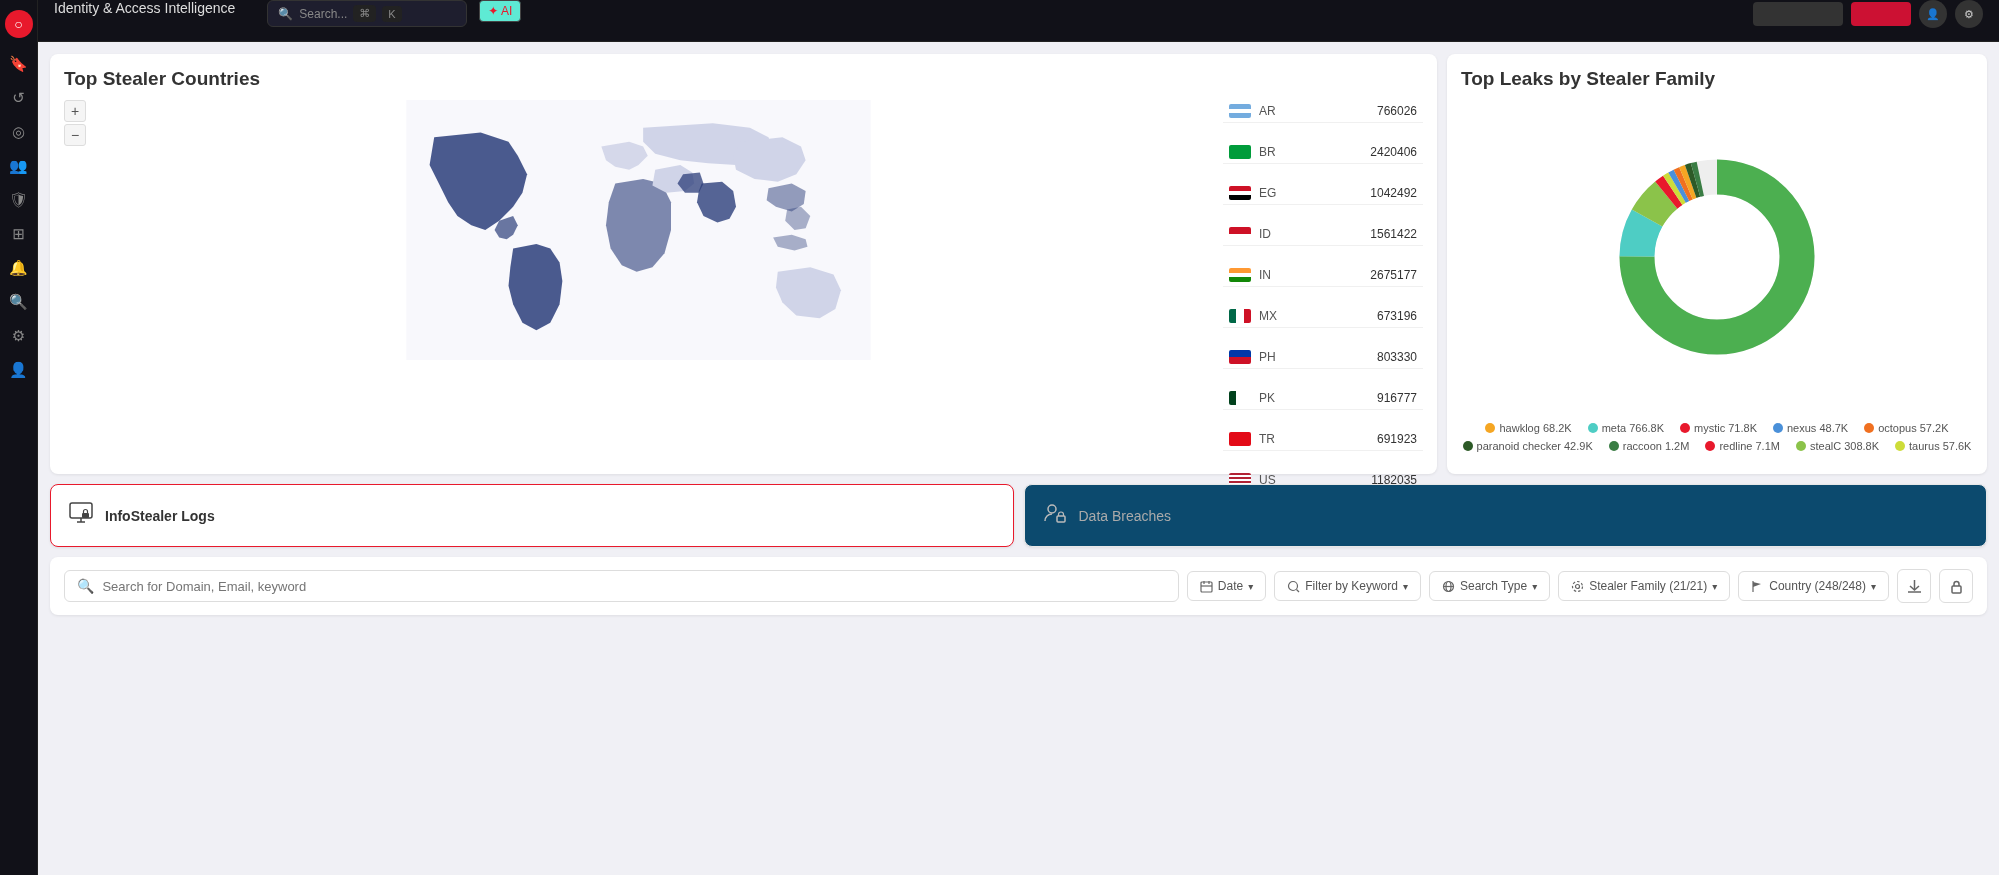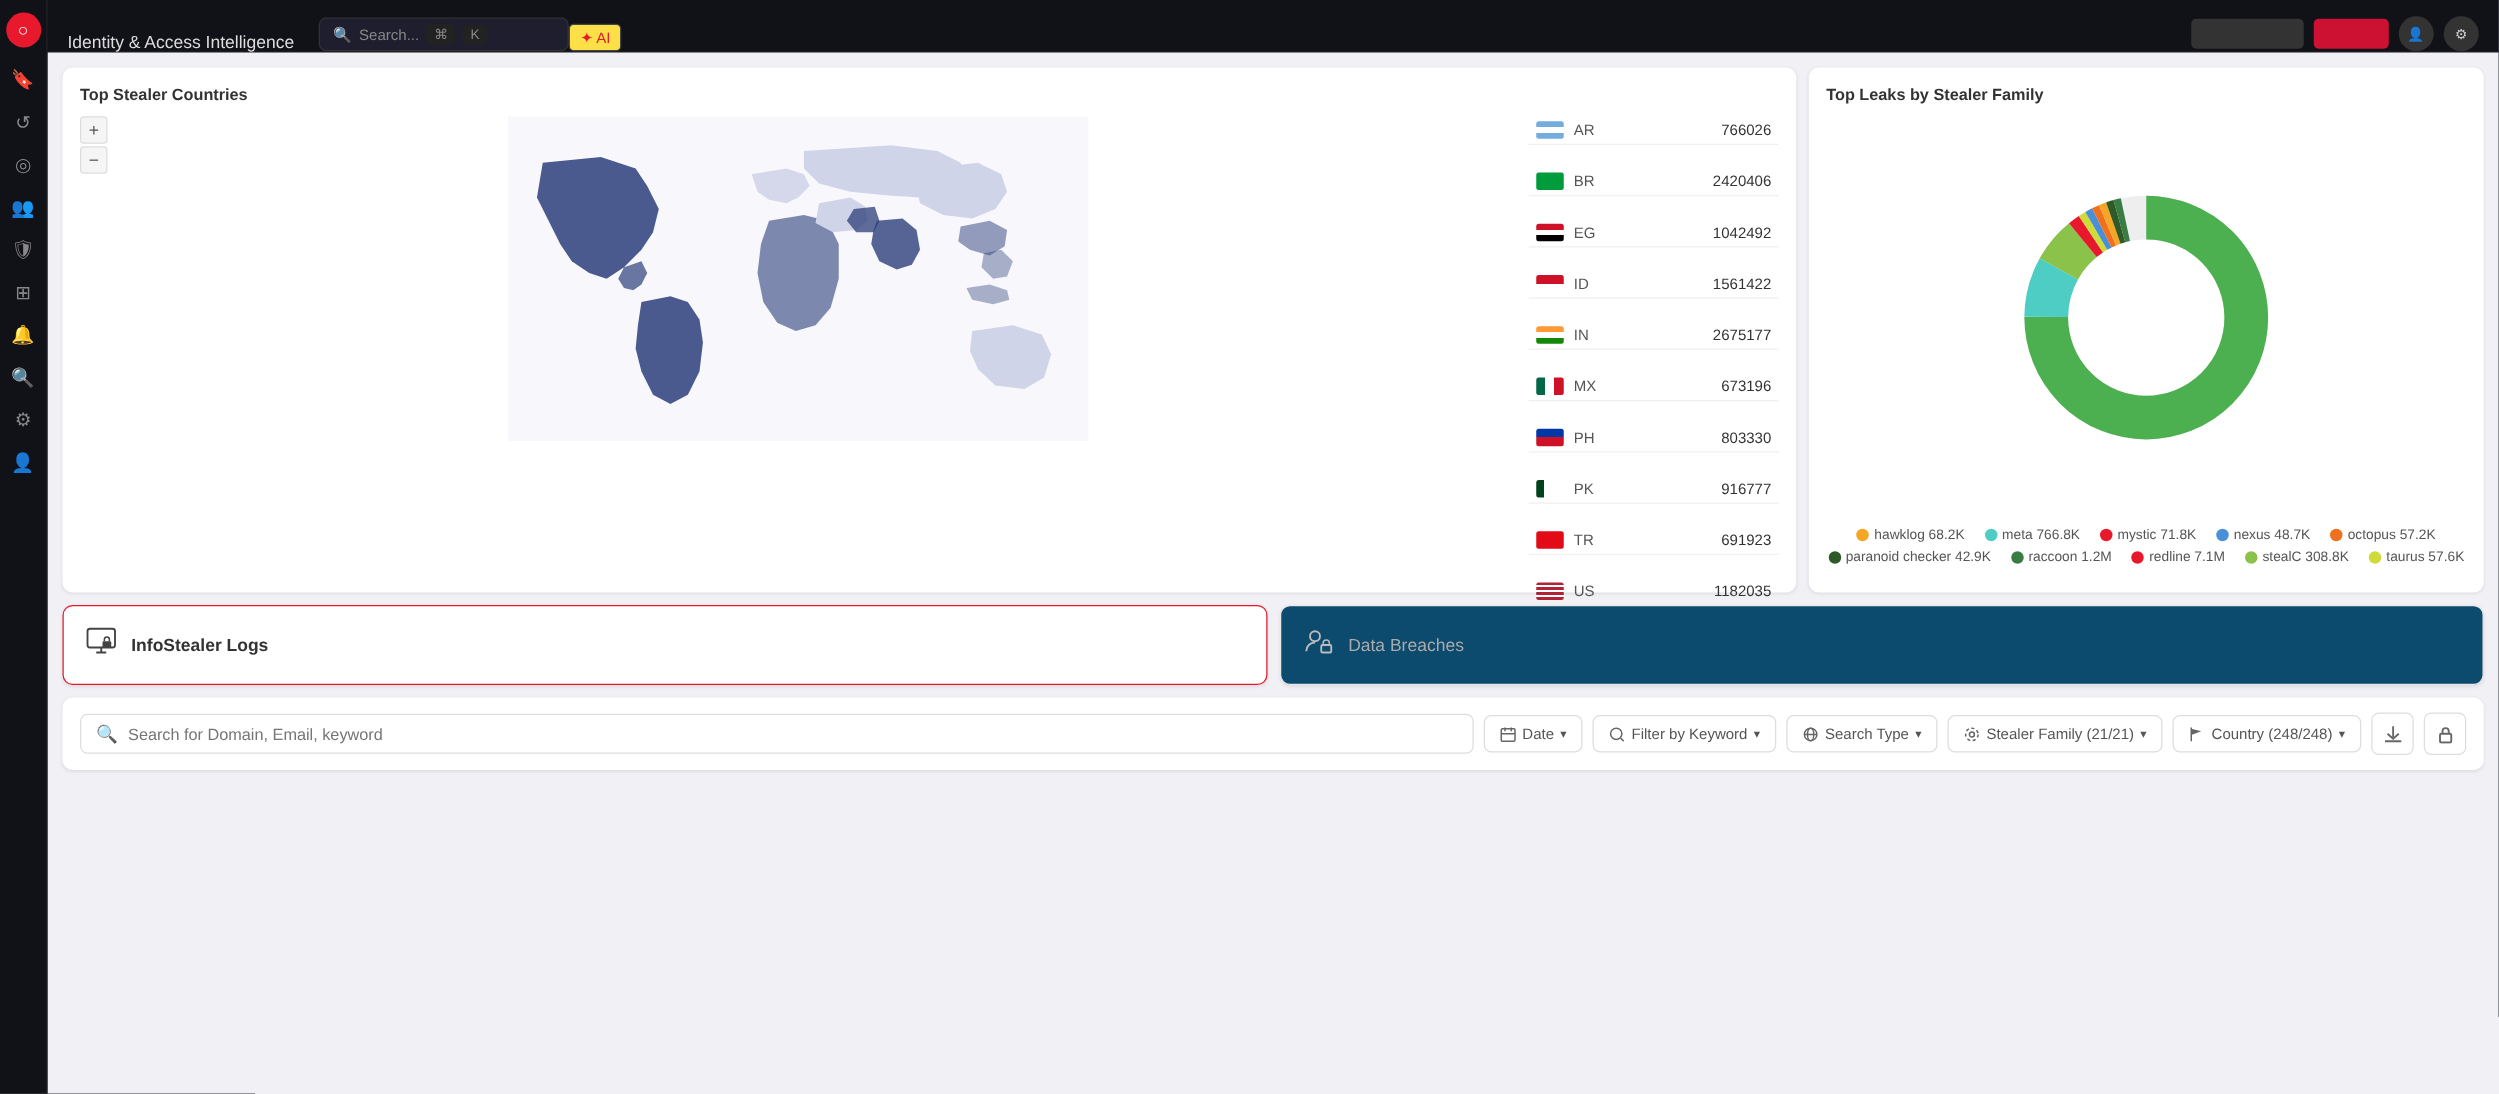--- a/index.html
+++ b/index.html
@@ -38,22 +38,23 @@
 
     
     .main { flex: 1; display: flex; flex-direction: column; overflow: hidden; }
 
     
     .header {
       height: 42px;
       background: #111118;
       border-bottom: 1px solid #222;
       display: flex;
-      align-items: flex-end;
+      align-items: flex-start;
       padding: 0 16px;
+      gap: 12px;
     }
     .header-title { color: #ddd; font-size: 14px; font-weight: 500; }
     .header-search {
       margin-left: 20px;
       background: #1e1e2e;
       border: 1px solid #333;
       border-radius: 6px;
       display: flex;
       align-items: center;
       padding: 4px 10px;
@@ -64,21 +65,21 @@
     }
     .header-right { margin-left: auto; display: flex; align-items: center; gap: 8px; }
     .header-kbd {
       background: #222;
       border-radius: 4px;
       padding: 2px 6px;
       font-size: 11px;
       color: #888;
     }
     .ai-badge {
-      background: #fde047;
+      background: #5eead4;
       border: 1px solid #444;
       border-radius: 4px;
       padding: 3px 8px;
       font-size: 12px;
       color: #e8192c;
     }
     .header-avatar {
       width: 28px; height: 28px;
       background: #333;
       border-radius: 50%;
@@ -105,21 +106,21 @@
       flex-shrink: 0;
     }
 
     .panel {
       background: white;
       border-radius: 8px;
       padding: 14px;
       box-shadow: 0 1px 3px rgba(0,0,0,0.08);
     }
     .panel-title {
-      font-size: 13px;
+      font-size: 19px;
       font-weight: 600;
       color: #333;
       margin-bottom: 10px;
     }
 
     
     .map-panel { flex: 1; display: flex; flex-direction: column; }
     .map-content { display: flex; gap: 10px; flex: 1; }
     .map-area { flex: 1; position: relative; min-height: 280px; }
     .map-controls {

